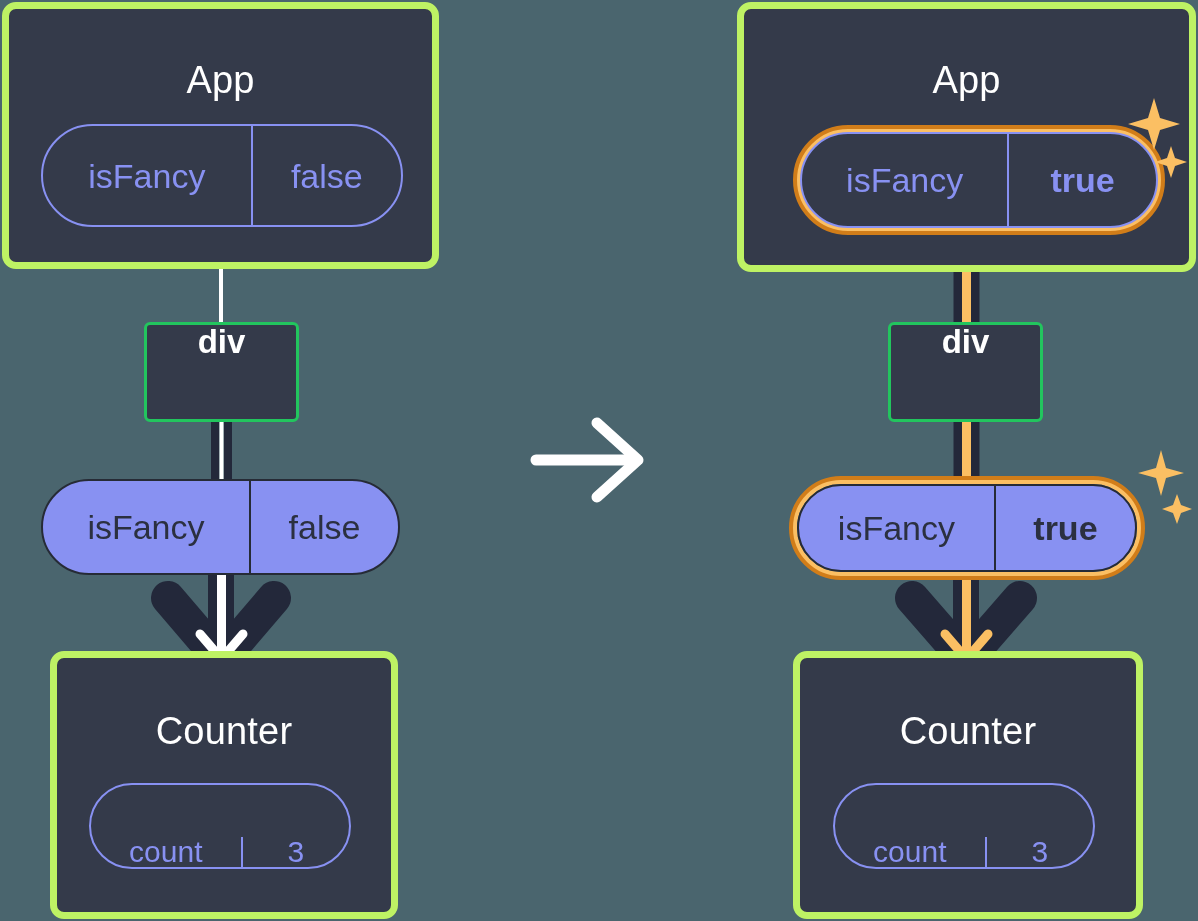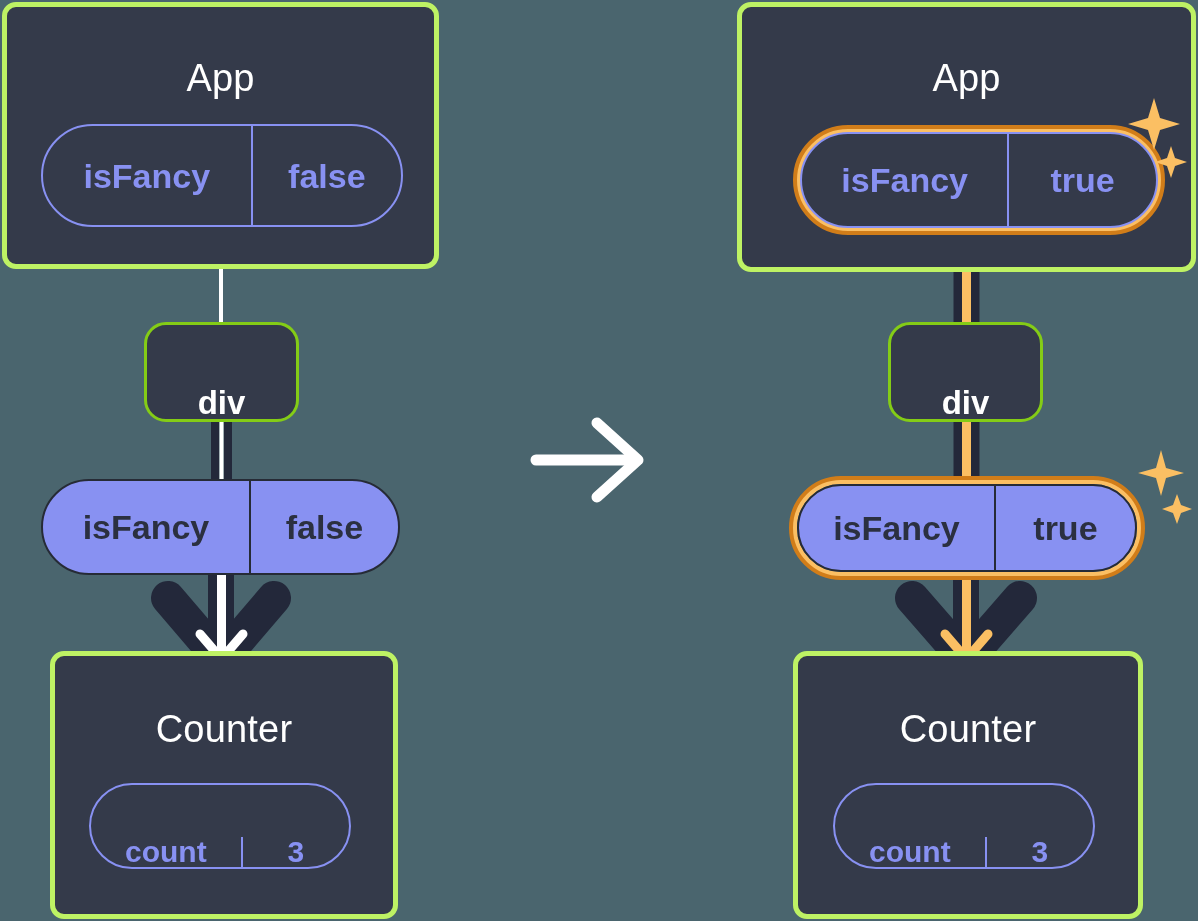--- a/index.html
+++ b/index.html
@@ -25,44 +25,44 @@
     width: 1198px;
     height: 921px;
   }
   .svg-layer { pointer-events: none; }
 
   
   .comp-box {
     position: absolute;
     box-sizing: border-box;
     background: #343a4a;
-    border: 5px solid #bef264;
+    border: 7px solid #bef264;
     border-radius: 14px;
   }
   .comp-title {
     position: absolute;
     left: 0;
     width: 100%;
     text-align: center;
     color: #ffffff;
     font-size: 38px;
     font-weight: 400;
     letter-spacing: 0.2px;
     line-height: 1;
   }
 
   
   .div-box {
     position: absolute;
     box-sizing: border-box;
     background: #343a4a;
-    border: 3px solid #84cc16;
-    border-radius: 22px;
+    border: 3px solid #22c55e;
+    border-radius: 6px;
     display: flex;
-    align-items: flex-end;
+    align-items: flex-start;
     justify-content: center;
   }
   .div-label {
     color: #ffffff;
     font-size: 33px;
     font-weight: 700;
     line-height: 1;
     position: relative;
     z-index: 3;
   }
@@ -74,21 +74,20 @@
     display: flex;
     align-items: stretch;
     border-radius: 999px;
   }
   .pill .cell {
     display: flex;
     align-items: center;
     justify-content: center;
     box-sizing: border-box;
     line-height: 1;
-    font-weight: bold;
   }
   .pill .cell.key { flex: 0 0 58%; }
   .pill .cell.val { flex: 1 1 auto; }
 
   
   .pill-outline {
     background: transparent;
     border: 2px solid #8891f2;
   }
   .pill-outline .cell { color: #8891f2; font-size: 34px; }

